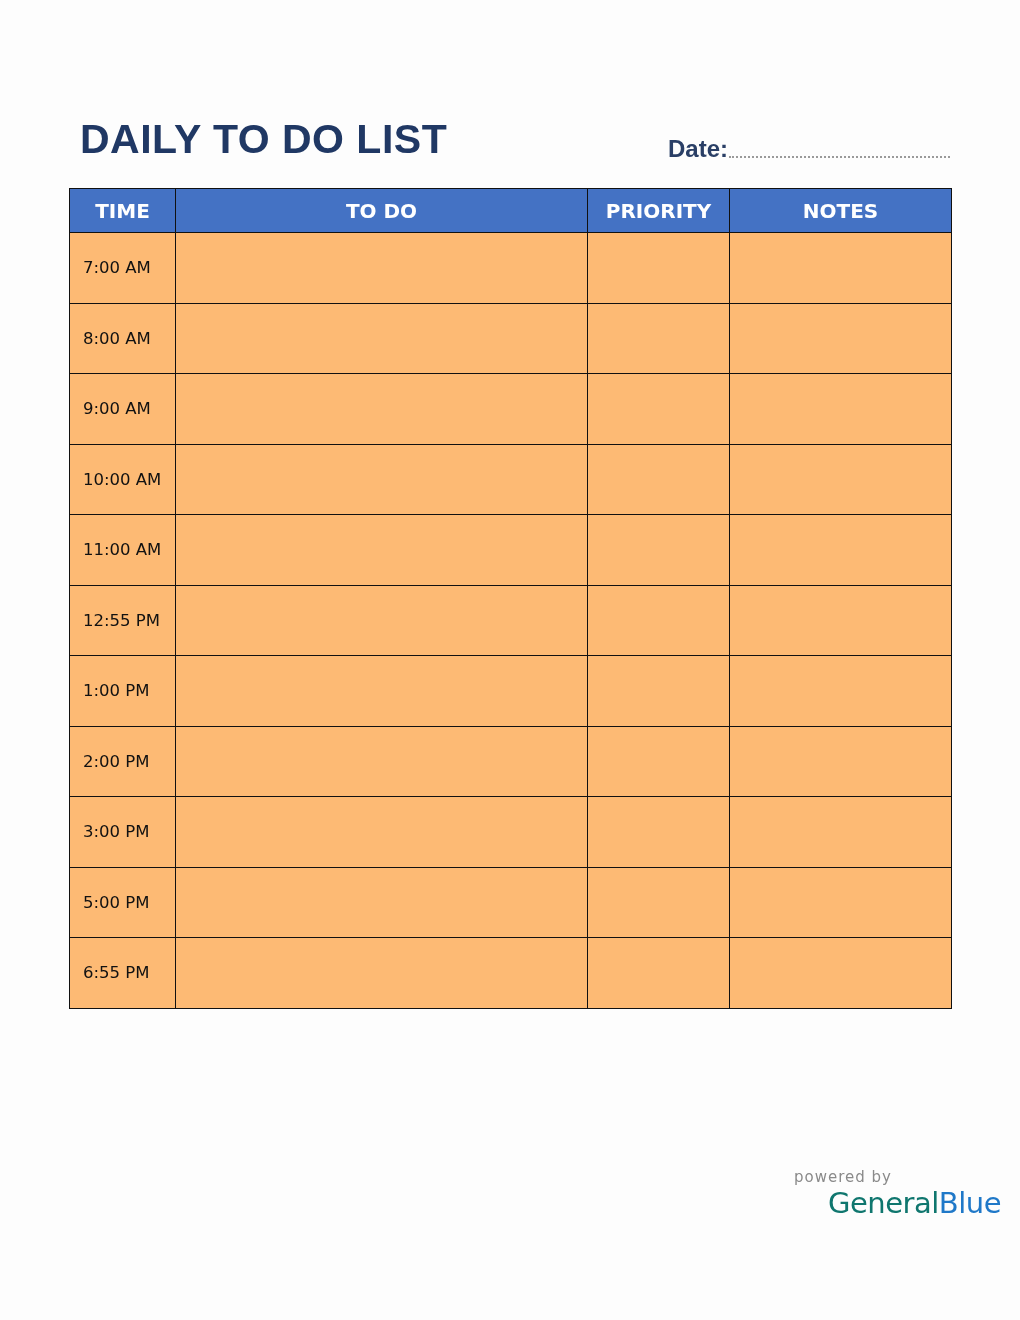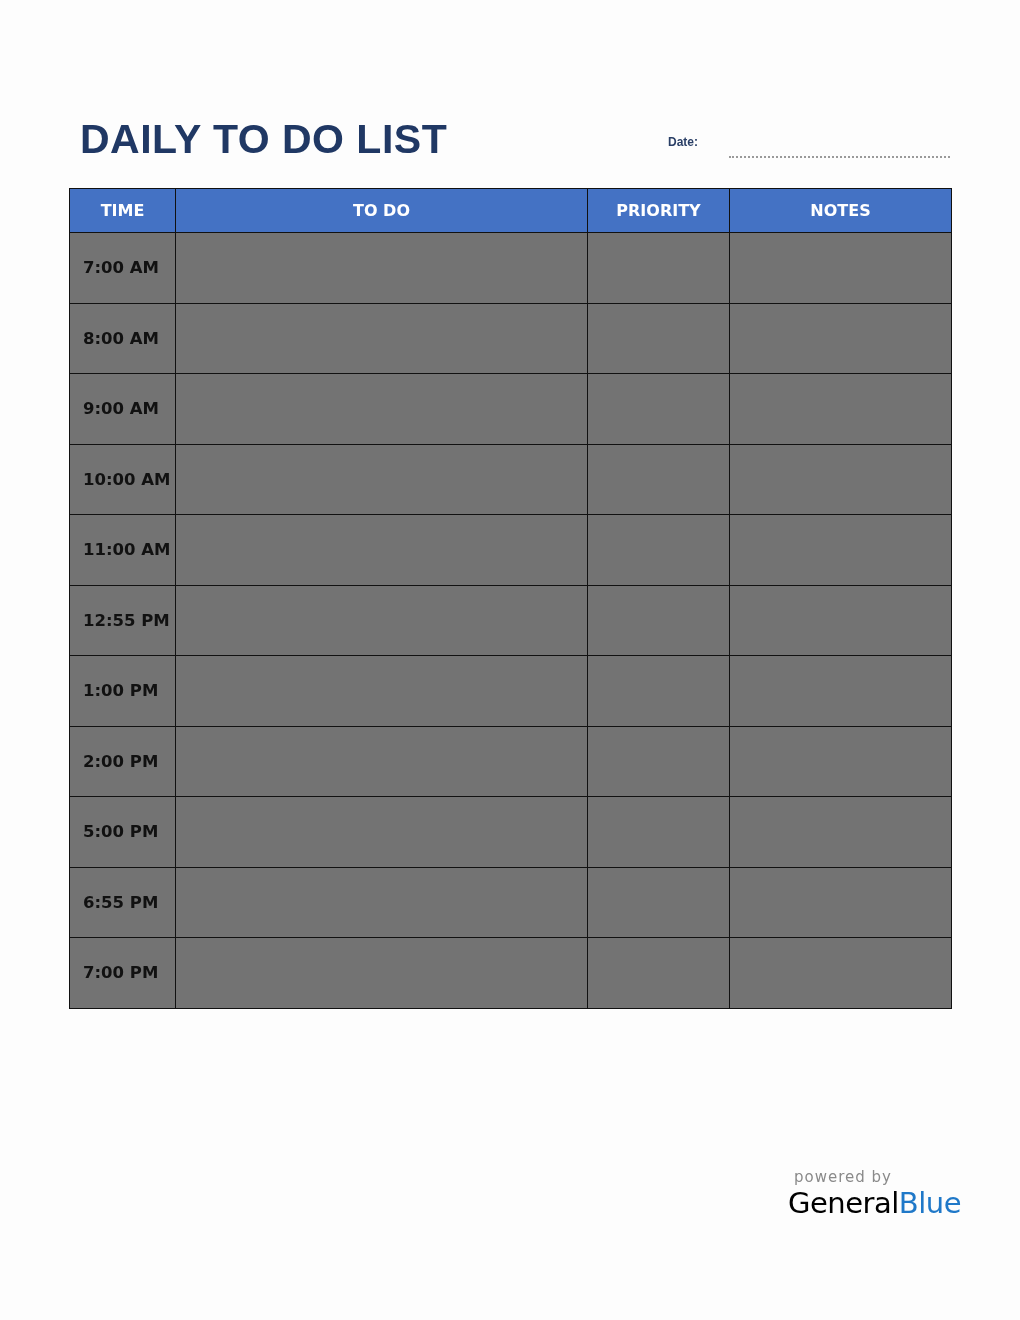--- a/index.html
+++ b/index.html
@@ -1,26 +1,26 @@
 <!DOCTYPE html>
 <html><head>
 <meta charset="utf-8">
 <style>
   html, body { margin:0; padding:0; }
   body { width:1020px; height:1320px; background:#fdfdfd; position:relative; font-family:"Liberation Sans", sans-serif; overflow:hidden; }
   .title { position:absolute; left:80px; top:116px; font-size:41px; font-weight:bold; color:#203864; letter-spacing:0.5px; }
-  .date-label { position:absolute; left:668px; top:135px; font-size:12px; font-weight:bold; color:#2a3f66;text-align:right; }
+  .date-label { position:absolute; left:668px; top:135px; font-size:24px; font-weight:bold; color:#2a3f66;text-align:right; }
   .date-line { position:absolute; left:729px; top:156px; width:221px; height:0; border-bottom:2px dotted #9a9a9a; }
   table { position:absolute; left:69px; top:188px; border-collapse:collapse; table-layout:fixed; width:882px; }
-  th { background:#4472c4; color:#fff; font-family:"DejaVu Sans", sans-serif; font-weight:bold; font-size:16px; height:43px; border:1.5px solid #111; padding:0; }
-  td { border:1.5px solid #111; height:69.5px; padding:0; background:#737373;font-weight:bold; }
+  th { background:#4472c4; color:#fff; font-family:"DejaVu Sans", sans-serif; font-weight:bold; font-size:20px; height:43px; border:1.5px solid #111; padding:0; }
+  td { border:1.5px solid #111; height:69.5px; padding:0; background:#fdba74; }
   td.time { font-family:"DejaVu Sans", sans-serif; font-size:16.5px; color:#111; padding-left:13px; }
   .powered { position:absolute; left:794px; top:1168px; font-size:15px; color:#8a8a8a; letter-spacing:1px; font-family:"DejaVu Sans", sans-serif;text-align:center; }
   .brand { position:absolute; left:788px; top:1186px; font-size:29px; font-family:"DejaVu Sans", sans-serif; letter-spacing:-0.5px; }
-  .brand .g { color:#000000; }
+  .brand .g { color:#0f766e;margin-left:40px; }
   .brand .b { color:#1f78c8; }
 </style>
 </head>
 <body>
 
 <div class="title">DAILY TO DO LIST</div>
 <div class="date-label">Date:</div>
 <div class="date-line"></div>
 
 <table>
@@ -81,34 +81,34 @@
         <td></td>
         <td></td>
       </tr>
       <tr>
         <td class="time">2:00 PM</td>
         <td></td>
         <td></td>
         <td></td>
       </tr>
       <tr>
+        <td class="time">3:00 PM</td>
+        <td></td>
+        <td></td>
+        <td></td>
+      </tr>
+      <tr>
         <td class="time">5:00 PM</td>
         <td></td>
         <td></td>
         <td></td>
       </tr>
       <tr>
         <td class="time">6:55 PM</td>
         <td></td>
         <td></td>
         <td></td>
       </tr>
-      <tr>
-        <td class="time">7:00 PM</td>
-        <td></td>
-        <td></td>
-        <td></td>
-      </tr>
     </tbody>
 </table>
 
 <div class="powered">powered by</div>
 <div class="brand"><span class="g">General</span><span class="b">Blue</span></div>
 
 </body></html>

